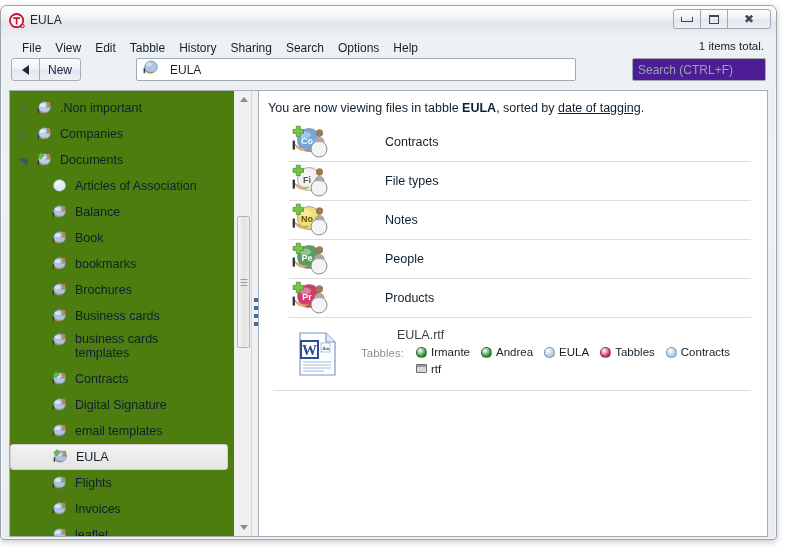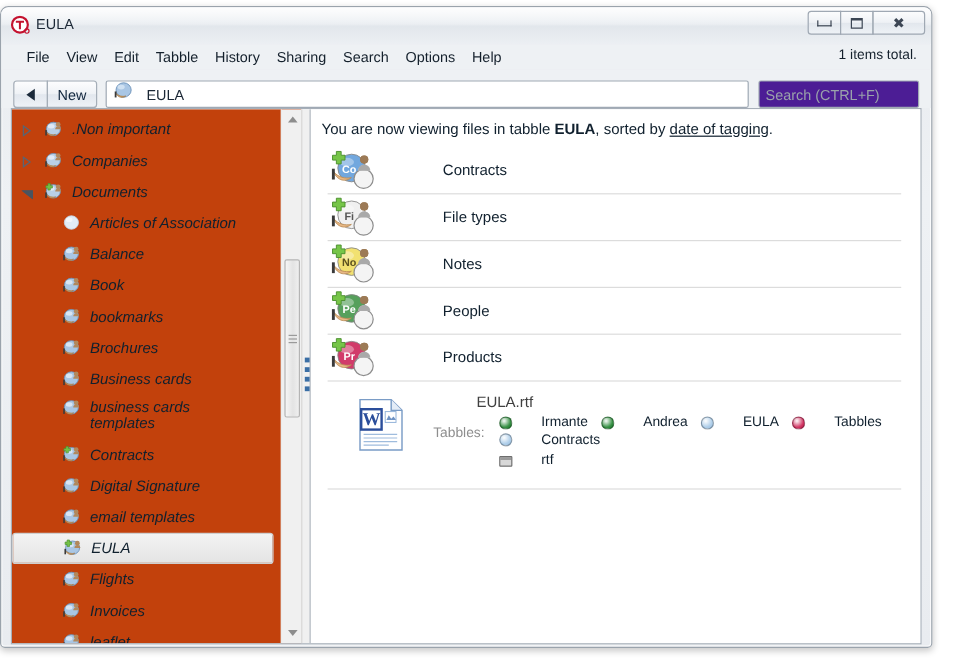--- a/index.html
+++ b/index.html
@@ -86,23 +86,24 @@
     position: absolute; right: 12px; top: 3px;
     font-size: 11.5px;
     color: #14202c;
   }
 
   
   .toolbar {
     height: 32px;
     background: #eef1f4;
     display: flex;
-    align-items: flex-end;
+    align-items: flex-start;
     padding: 0 10px;
     box-sizing: border-box;
+    gap: 48px;
   }
   .btn-group { display: flex; }
   .tb-btn {
     height: 23px;
     border: 1px solid #a5aeb8;
     background: linear-gradient(to bottom, #fdfdfe 0%, #eff2f6 48%, #e2e7ee 52%, #eef2f7 100%);
     display: flex; align-items: center; justify-content: center;
     font-size: 12px; color: #10253c;
     box-sizing: border-box;
     cursor: default;
@@ -149,24 +150,23 @@
     background: #ffffff;
     border: 1px solid #a6aeb8;
     box-sizing: border-box;
     display: flex;
     overflow: hidden;
   }
   
   .sidebar {
     width: 241px;
     position: relative;
-    background: #c2410c;
+    background: #4d7c0f;
     overflow: hidden;
     flex-shrink: 0;
-    font-style: italic;
   }
   .tree {
     position: absolute;
     left: 0; top: 0; right: 17px; bottom: 0;
     padding-top: 4px;
     overflow: hidden;
   }
   .tree-row {
     position: relative;
     display: flex;
@@ -269,21 +269,21 @@
     position: relative;
     overflow: hidden;
   }
   .main-header {
     font-size: 12.5px;
     color: #10202e;
     padding: 10px 0 0 9px;
   }
   .main-header b { font-weight: bold; }
   .main-header u { text-decoration: underline; }
-  .rowlist { margin-top: 8px; }
+  .rowlist { margin-top: 8px; margin-left: 16px; }
   .tabble-row {
     display: flex;
     align-items: center;
     height: 38px;
     border-bottom: 1px solid #dcdcdc;
     margin: 0 16px 0 14px;
     cursor: default;
   }
   .tabble-row:first-child { border-top: none; }
   .tabble-row .ic { width: 44px; display: flex; justify-content: center; flex-shrink: 0; }
@@ -308,21 +308,21 @@
     border: 1px solid rgba(0,0,0,0.28);
     box-sizing: border-box;
   }
   .tag-chip .sq {
     width: 11px; height: 9px; border-radius: 1px;
     margin-right: 4px;
     background: linear-gradient(to bottom, #9a9a9a 0 35%, #d8d8d8 35% 100%);
     border: 1px solid #6d6d6d;
     box-sizing: border-box;
   }
-  .tag-chip .lbl { color: #10202e; font-size: 11.5px; margin-left: 20px; }
+  .tag-chip .lbl { color: #10202e; font-size: 11.5px; }
   .tags-second { padding-left: 55px; }
 </style>
 </head>
 <body>
 
 <div id="root">
   <div class="window">
 
     <div class="titlebar">
       <div class="titlebar-gloss"></div>

